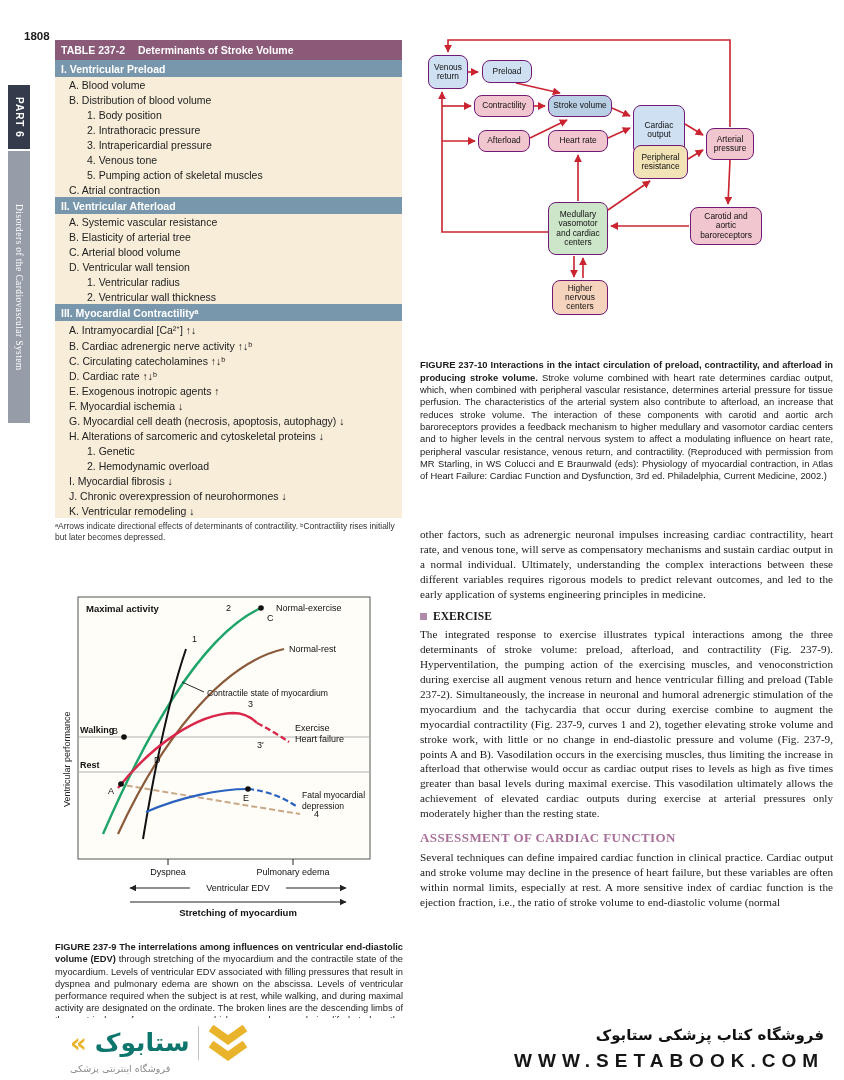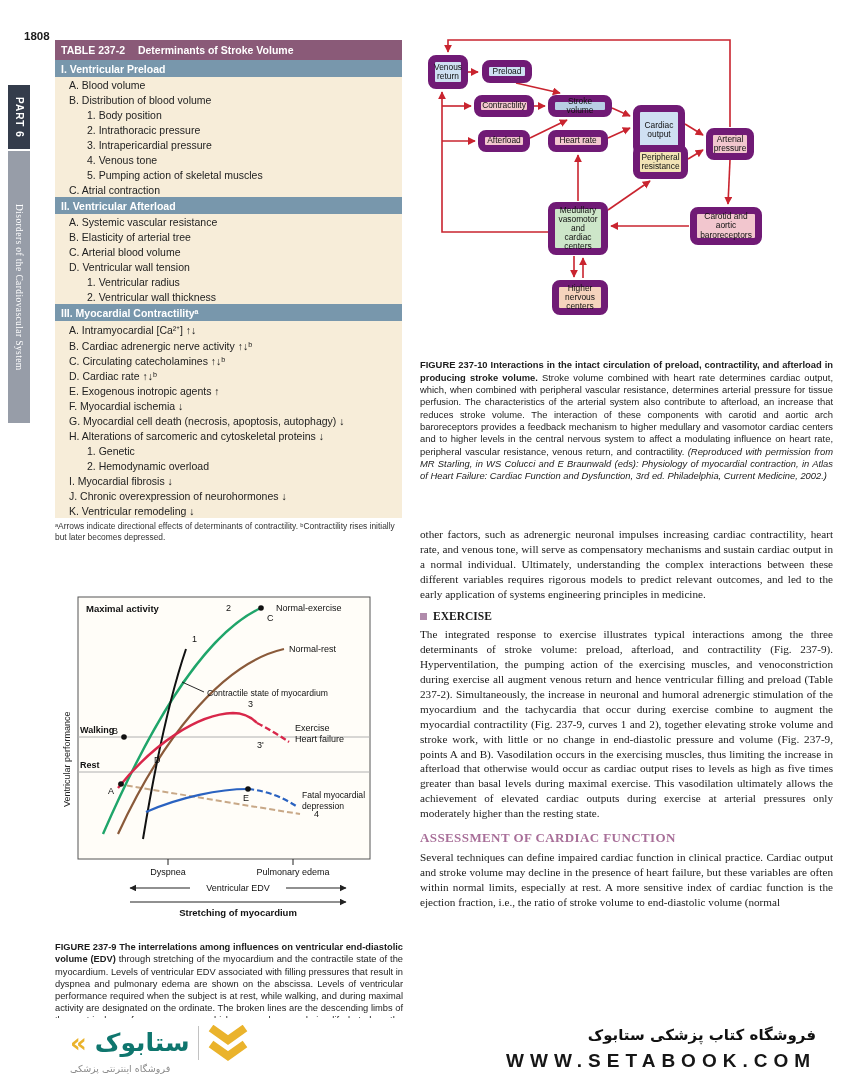--- a/index.html
+++ b/index.html
@@ -22,48 +22,48 @@
            padding:3px 6px 2px 6px;}
   .tbl-item{background:var(--table_body_bg,#f7edd9);font:10.5px "Liberation Sans",sans-serif;color:#222;
             padding:1.5px 4px;}
   .tbl-item.lvl0{padding-left:14px;}
   .tbl-item.lvl1{padding-left:32px;}
   .tbl-footnote{font:8.4px "Liberation Sans",sans-serif;color:#333;padding-top:3px;line-height:1.3;}
   
   .flowchart{position:absolute;left:420px;top:32px;width:415px;height:308px;}
   .fc-svg{position:absolute;left:0;top:0;}
   .fc-nodes{position:absolute;left:0;top:0;width:100%;height:100%;}
-  .fc-node{position:absolute;border:7px solid #701a75;border-radius:8px;box-sizing:border-box;
+  .fc-node{position:absolute;border:1px solid #701a75;border-radius:8px;box-sizing:border-box;
            display:flex;align-items:center;justify-content:center;text-align:center;
            font:8.4px "Liberation Sans",sans-serif;line-height:1.08;padding:1px 2px;color:#111;}
   
   .caption{font:9.4px "Liberation Sans",sans-serif;line-height:1.31;text-align:justify;color:#1c1c1c;}
   .caption .b{font-weight:bold;}
-  .caption .i{font-style:italic;}
+  .caption .i{}
   .fig10-caption{position:absolute;left:420px;top:350px;width:413px;}
   .fig9-caption{position:absolute;left:55px;top:932px;width:348px;font-size:9.3px;}
   
   .body-col{position:absolute;left:420px;top:527px;width:413px;}
   .body-col p{margin:0 0 9px 0;font:11.2px "Liberation Serif",serif;line-height:1.33;text-align:justify;}
   .h-exercise{font:bold 11.5px "Liberation Serif",serif;margin:4px 0 5px 0;display:flex;align-items:center;}
   .h-exercise .sq{width:7px;height:7px;background:var(--exercise_square,#b08bab);display:inline-block;margin-right:6px;}
   .h-assessment{font:bold 13px "Liberation Serif",serif;color:var(--heading_accent,#a86f99);
                 letter-spacing:.4px;margin:6px 0 4px 0;}
   
   .graph-block{position:absolute;left:58px;top:592px;width:345px;height:338px;}
   
   .footer{position:absolute;left:0;top:1018px;width:844px;height:62px;background:#fff;z-index:6;
           display:flex;align-items:center;justify-content:space-between;}
   .logo{margin-left:70px;display:flex;flex-direction:column;align-items:flex-start;}
   .logo-row{display:flex;align-items:center;gap:8px;}
   .logo-guillemet{color:var(--footer_gold,#eab32c);font:bold 26px "DejaVu Sans",sans-serif;}
   .logo-word{font:bold 25px "DejaVu Sans",sans-serif;color:#0f766e;}
   .logo-divider{width:1px;height:34px;background:#c2c2c2;}
   .logo-sub{font:9.5px "DejaVu Sans",sans-serif;color:#8a8a8a;margin-top:2px;}
-  .footer-right{margin-right:28px;display:flex;flex-direction:column;align-items:flex-end;gap:6px;}
+  .footer-right{margin-right:20px;display:flex;flex-direction:column;align-items:flex-end;gap:6px;}
   .tagline{font:bold 15px "DejaVu Sans",sans-serif;color:#111;}
   .url{font:bold 19px "Liberation Sans",sans-serif;color:#161616;letter-spacing:6px;}
 </style>
 </head>
 <body>
 
 <div class="page">
 
   <div class="page-number">1808</div>
   <div class="part-tab">PART 6</div>

